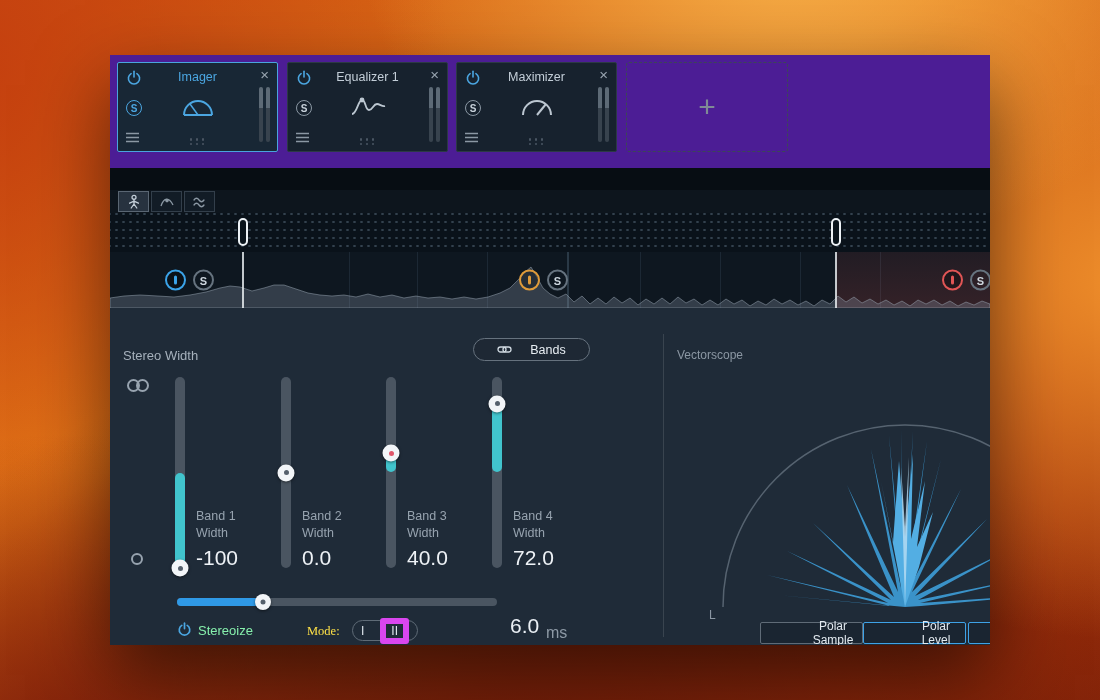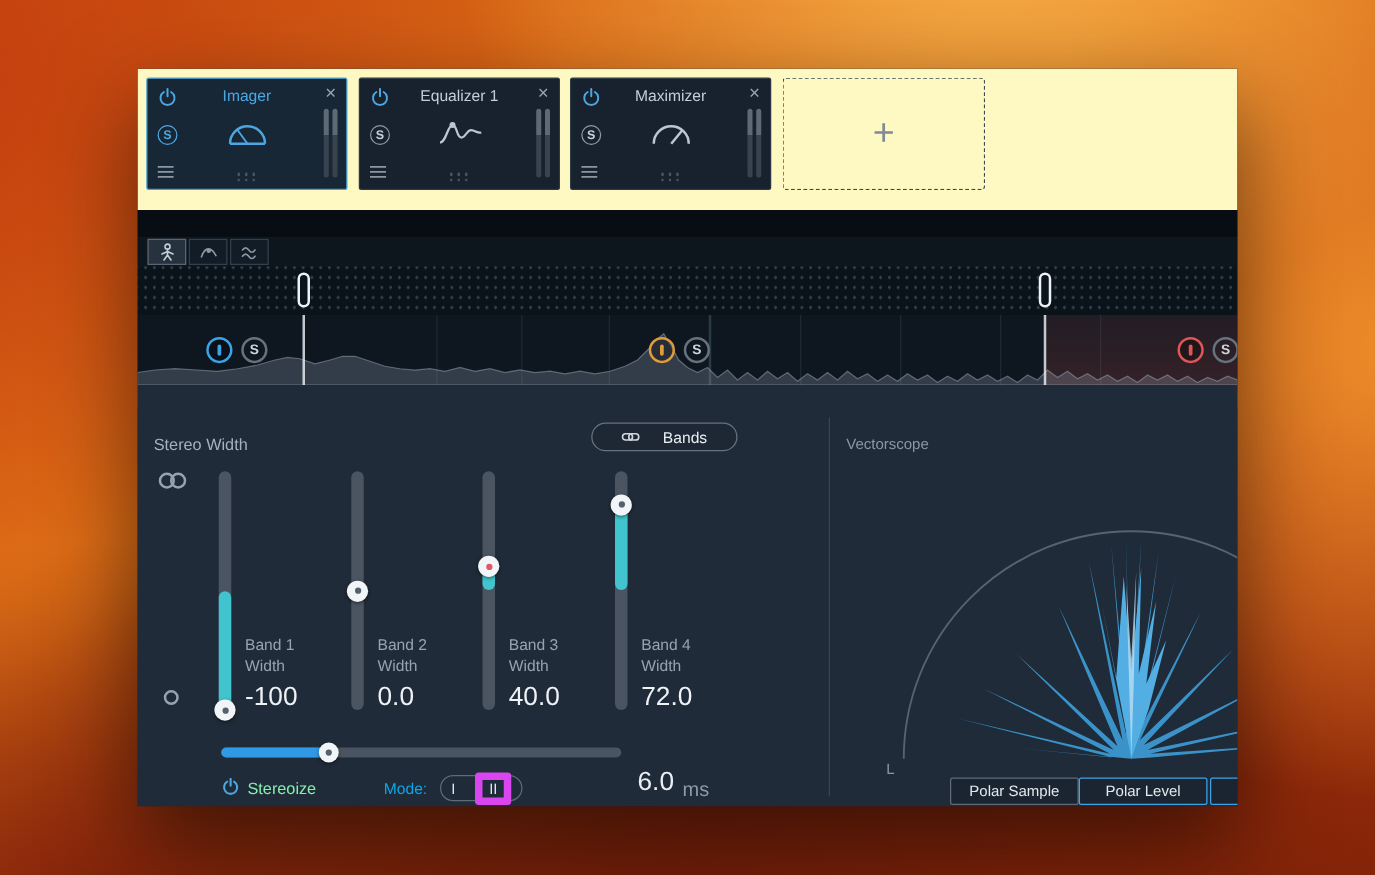--- a/index.html
+++ b/index.html
@@ -17,21 +17,21 @@
       linear-gradient(150deg, #d05a14 0%, #e27417 40%, #b23c0e 72%, #8a2609 100%);
   }
 
   .window {
     position:absolute; left:110px; top:55px; width:880px; height:590px;
     background:#1f2b38; overflow:hidden;
     box-shadow:0 30px 70px rgba(0,0,0,.55);
   }
 
   
-  .chain { position:absolute; left:0; top:0; width:100%; height:113px; background:#fef9c3; }
+  .chain { position:absolute; left:0; top:0; width:100%; height:113px; background:#4c1d95; }
   .mcard { position:absolute; top:7px; width:161px; height:90px; background:#17222e;
            border:1px solid #2c3945; border-radius:2px; }
   .mcard.sel { border:1.5px solid #49a4de; background:#182735; }
   .mtitle { position:absolute; left:28px; right:28px; top:7px; text-align:center;
             font-size:12.5px; color:#c3ced8; }
   .mcard.sel .mtitle { color:#4ba6e1; }
   .mclose { position:absolute; right:8px; top:3px; font-size:15px; color:#98a4b0; cursor:default; }
   .icon-power { position:absolute; left:8px; top:7px; width:16px; height:16px; }
   .scircle { position:absolute; left:8px; top:37px; width:16px; height:16px; border-radius:50%;
              border:1.5px solid #8b98a4; color:#c7d1da; font-size:10px; font-weight:bold;
@@ -110,35 +110,35 @@
   .bandlabel .blv { display:block; margin-top:4px; font-size:21px; color:#eef2f6; }
 
   .hslider { position:absolute; left:67px; top:272px; width:320px; height:8px; }
   .htrack { position:absolute; inset:0; background:#4a5561; border-radius:4px; }
   .hfill  { position:absolute; left:0; top:0; bottom:0; background:#2f99e6; border-radius:4px; }
   .hhandle { position:absolute; top:50%; width:16px; height:16px; border-radius:50%; background:#f2f5f8;
              transform:translate(-50%,-50%); box-shadow:0 1px 3px rgba(0,0,0,.5); }
 
   .spower { position:absolute; left:67px; top:296px; width:15px; height:15px; }
   .stlabel { position:absolute; left:88px; top:297px; font-size:13px; color:#86efac; }
-  .modelabel { position:absolute; left:197px; top:298px; font-size:12.5px; color:#0ea5e9; }
+  .modelabel { position:absolute; left:197px; top:298px; font-size:12.5px; color:#fde047;font-family:Liberation Serif, serif; }
   .modetoggle { position:absolute; left:242px; top:294px; width:66px; height:21px;
                 border:1px solid #5f6b77; border-radius:11px; color:#dfe7ee; font-size:12px;
                 display:flex; align-items:center; justify-content:space-around; }
   .mopt.sel { border:6px solid #d946ef; border-radius:3px; padding:0 5px; line-height:14px; }
   .delayval { position:absolute; left:400px; top:288px; font-size:21px; color:#eaeff4; }
   .delayunit { position:absolute; left:436px; top:298px; font-size:16px; color:#8d99a5; }
 
   .vdivider { position:absolute; left:553px; top:8px; bottom:8px; width:1px; background:#39444f; }
   .vstitle { position:absolute; left:567px; top:22px; font-size:12px; color:#8b97a3; }
   .vscope { position:absolute; left:553px; top:36px; pointer-events:none; }
   .vsl { position:absolute; left:599px; top:282px; font-size:12px; color:#8b97a3; }
   .pbtn { position:absolute; top:296px; height:22px; width:103px; background:#1a2531;
           border:1px solid #5f6b77; border-radius:2px; color:#e2e9ef; font-size:12px;
-          font-family:inherit; display:flex; align-items:center; justify-content:center; }
+          font-family:inherit; display:flex; align-items:center; justify-content:center;padding-left:43px; }
   .pbtn.sel { border-color:#3ea2e6; }
   .sliver { left:858px; width:30px; }
 
   svg { display:block; }
 </style>
 </head>
 <body>
 
 <div class="desktop">
   <div class="window">

